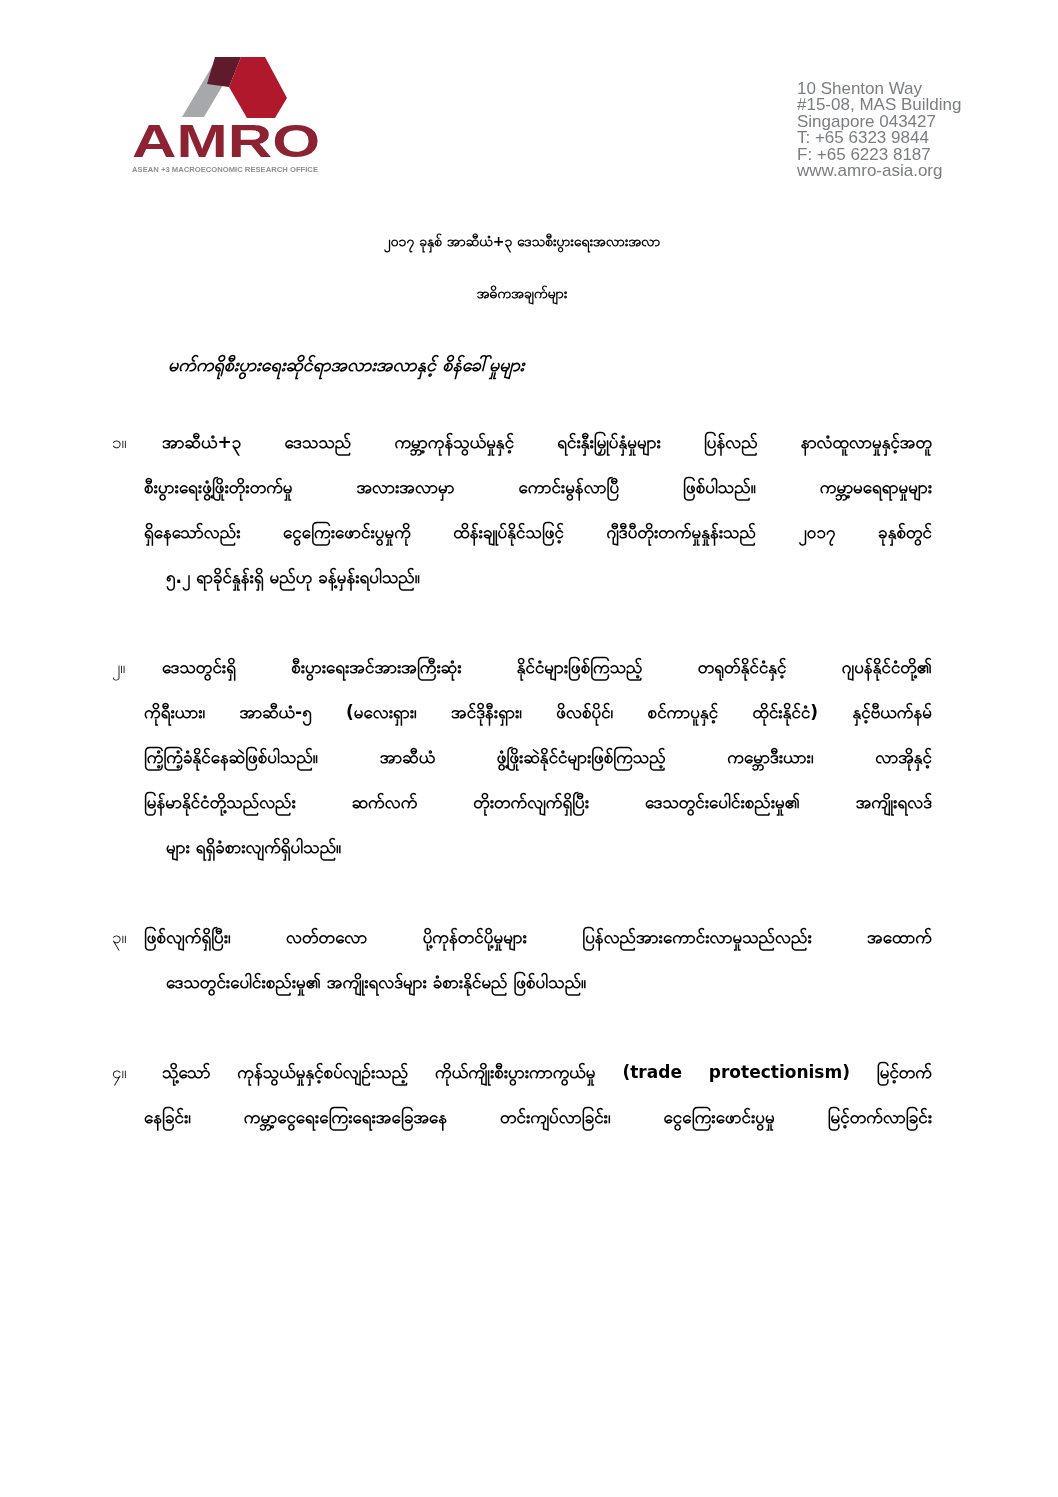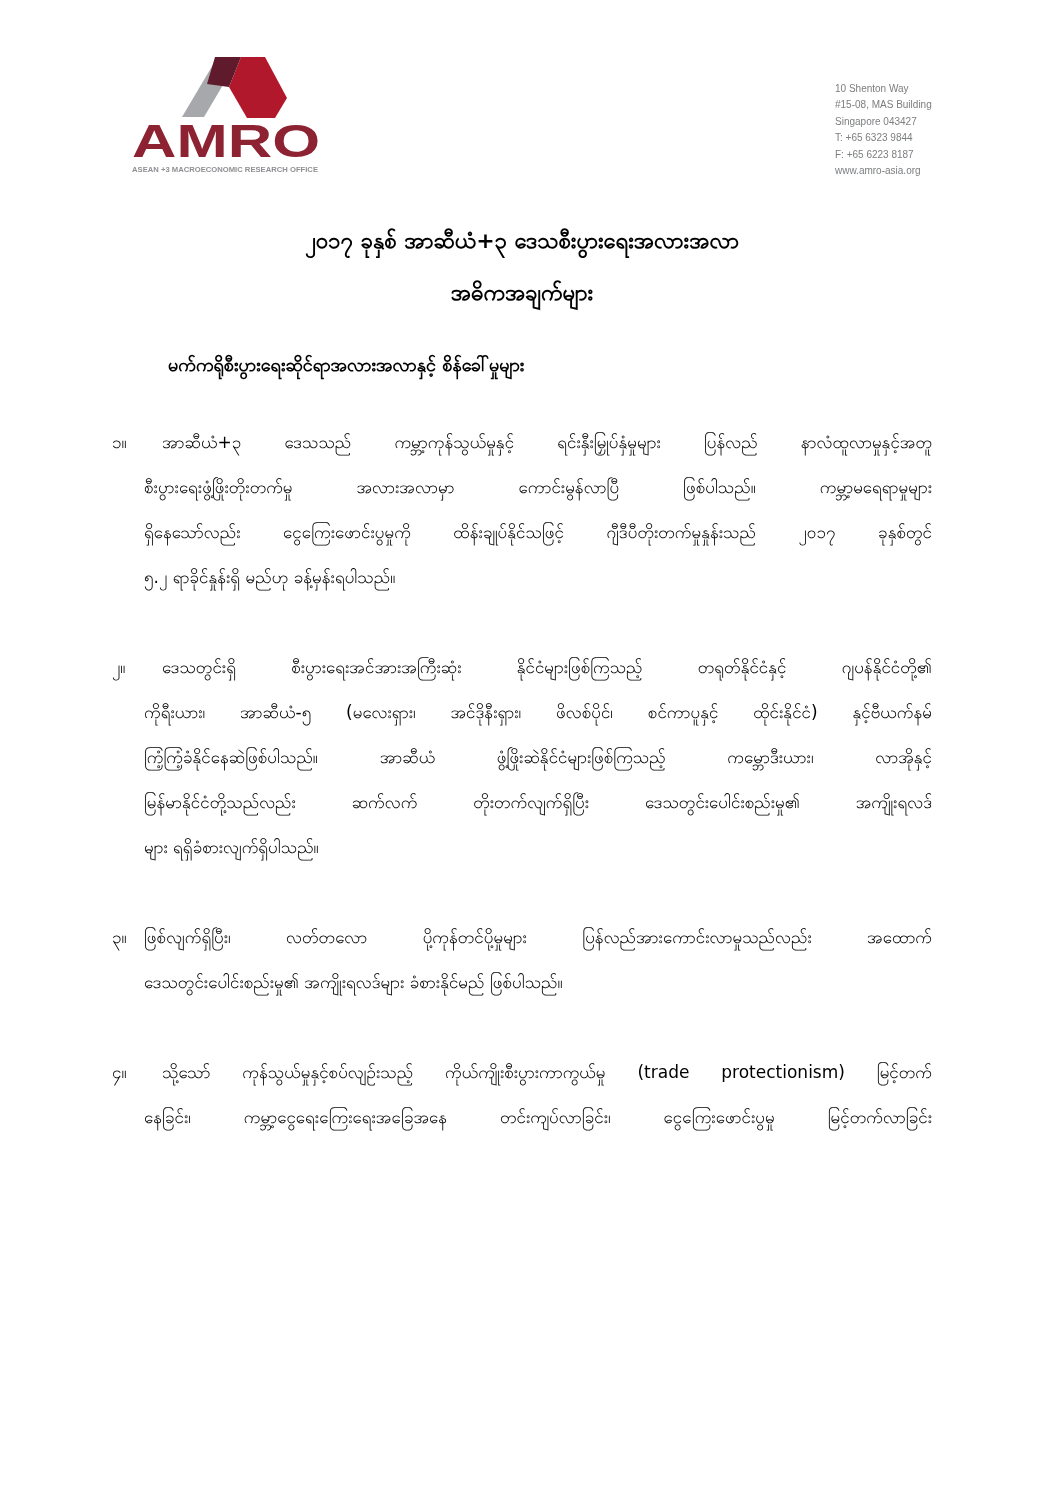--- a/index.html
+++ b/index.html
@@ -8,47 +8,47 @@
     width:1058px; height:1497px;
     margin:0 auto;
     background:#ffffff;
     font-family:"DejaVu Sans", sans-serif;
     color:#000000;
     overflow:hidden;
   }
   
   .logo { position:absolute; left:128px; top:55px; width:222px; height:122px; }
   .address {
-    position:absolute; left:835px; top:81px;
+    position:absolute; left:797px; top:81px;
     font-family:"Liberation Sans", sans-serif;
-    font-size:10px; line-height:16.4px;
+    font-size:17px; line-height:16.4px;
     color:#7b7d7f;
   }
   
   .content { position:absolute; left:112px; top:215px; width:820px; }
   .doc-title {
     text-align:center; font-weight:bold;
-    font-size:22px; line-height:52px;
+    font-size:14px; line-height:52px;
   }
   .section-heading {
     margin-top:20px; padding-left:56px;
-    font-weight:bold; font-size:18px; line-height:52px;
+    font-weight:bold; font-size:18px; line-height:52px;font-style:italic;
   }
   .para { position:relative; margin-top:45px; font-size:17px; }
   .para.first-para { margin-top:29px; }
   .para-num { position:absolute; left:0; top:0; line-height:45px; }
-  .para-lines { margin-left:32px; }
+  .para-lines { margin-left:32px;font-weight:bold; }
   .line {
     line-height:45px;
     text-align:justify;
     text-align-last:justify;
     -moz-text-align-last:justify;
   }
   .line.first { text-indent:18px; }
-  .line.last  { text-align-last:left; -moz-text-align-last:left; }
+  .line.last  { text-align-last:left;margin-left:22px; -moz-text-align-last:left; }
 </style>
 </head>
 <body>
 
 <div class="page">
 
   <svg class="logo" viewBox="0 0 222 122" xmlns="http://www.w3.org/2000/svg">
     <g>
       <polygon points="54,62 86,8 108,8 76,62" fill="#a6a8ab"></polygon>
       <polygon points="113,2 137,2 159,43 147,63 119,63 101,32" fill="#b2182b"></polygon>

